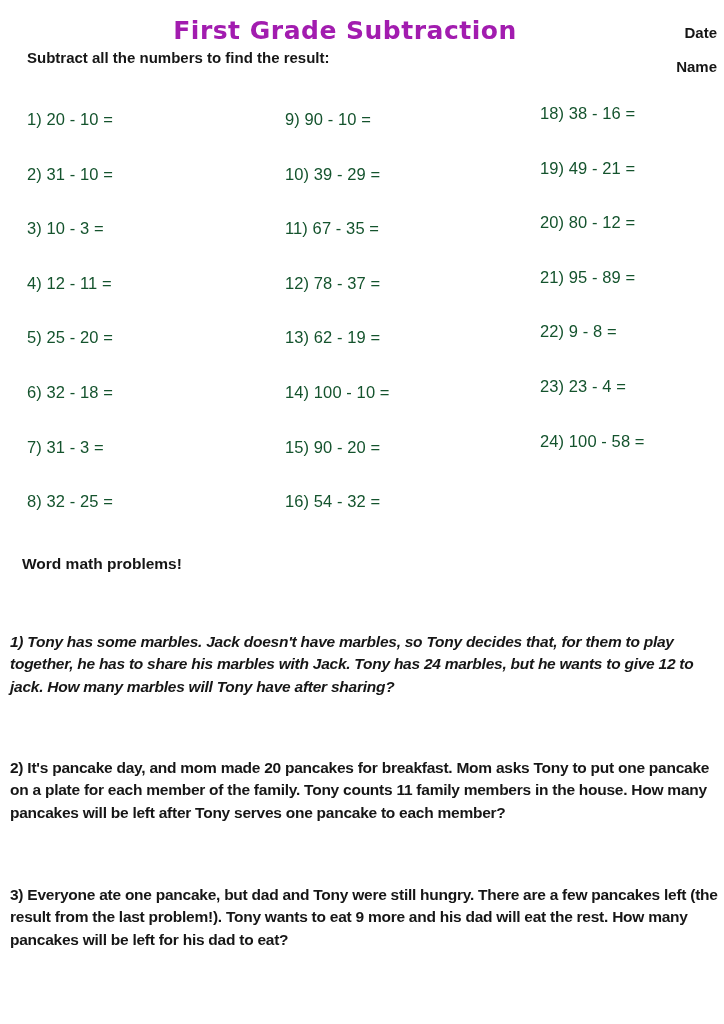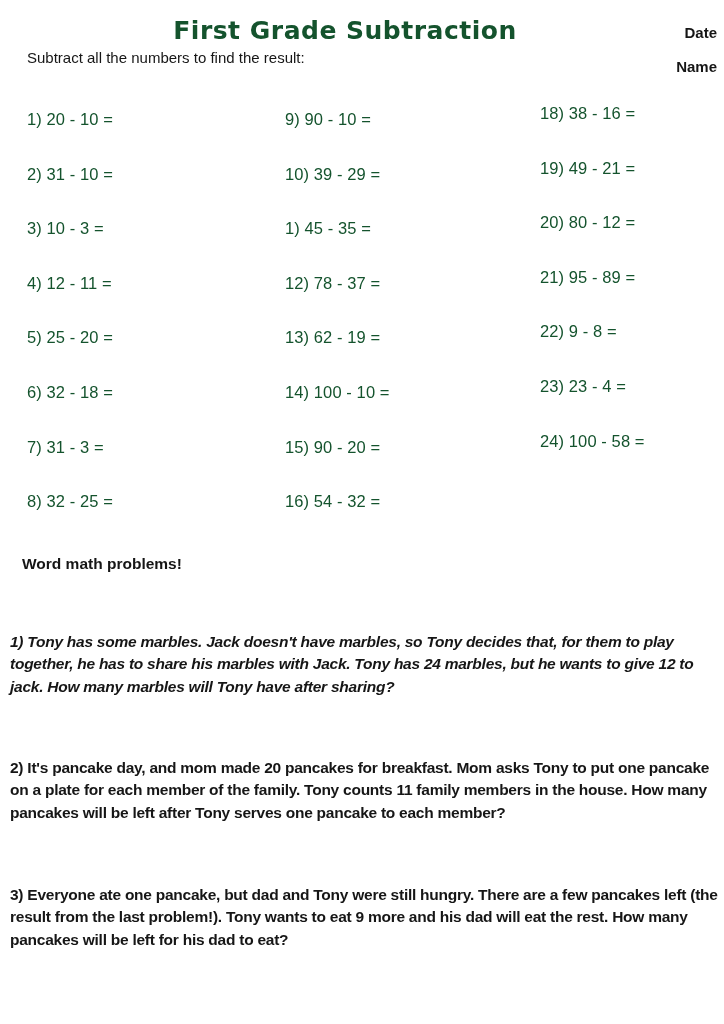--- a/index.html
+++ b/index.html
@@ -21,21 +21,21 @@
     font-family: "DejaVu Sans", sans-serif;
     font-size: 25px;
     font-weight: 800;
     letter-spacing: 0.5px;
   }
   .instruction {
     position: absolute;
     top: 49px;
     left: 27px;
     font-size: 15px;
-    font-weight: normal;
+    font-weight: bold;
   }
   .blank-row {
     position: absolute;
     left: 505px;
     width: 212px;
     display: flex;
     align-items: flex-end;
     flex-direction: column;
   }
   .blank-row .label {
@@ -82,21 +82,21 @@
     line-height: 22.3px;
     letter-spacing: -0.25px;
   }
   .wp-1 { top: 631px; font-style: italic; }
   .wp-2 { top: 757px; }
   .wp-3 { top: 884px; }
 </style>
 </head>
 <body>
 
-<h1 class="page-title" style="color: #14532d;">First Grade Subtraction</h1>
+<h1 class="page-title" style="color: #a21caf;">First Grade Subtraction</h1>
 
 <div class="instruction">Subtract all the numbers to find the result:</div>
 
 <div class="blank-row date-row">
   <span class="label">Date</span>
   <span class="line"></span>
 </div>
 
 <div class="blank-row name-row">
   <span class="label">Name</span>
@@ -110,21 +110,21 @@
   <div class="prob">4) 12 - 11 =</div>
   <div class="prob">5) 25 - 20 =</div>
   <div class="prob">6) 32 - 18 =</div>
   <div class="prob">7) 31 - 3 =</div>
   <div class="prob">8) 32 - 25 =</div>
 </div>
 
 <div class="prob-col col-2">
   <div class="prob">9) 90 - 10 =</div>
   <div class="prob">10) 39 - 29 =</div>
-  <div class="prob">1) 45 - 35 =</div>
+  <div class="prob">11) 67 - 35 =</div>
   <div class="prob">12) 78 - 37 =</div>
   <div class="prob">13) 62 - 19 =</div>
   <div class="prob">14) 100 - 10 =</div>
   <div class="prob">15) 90 - 20 =</div>
   <div class="prob">16) 54 - 32 =</div>
 </div>
 
 <div class="prob-col col-3">
   <div class="prob">18) 38 - 16 =</div>
   <div class="prob">19) 49 - 21 =</div>

